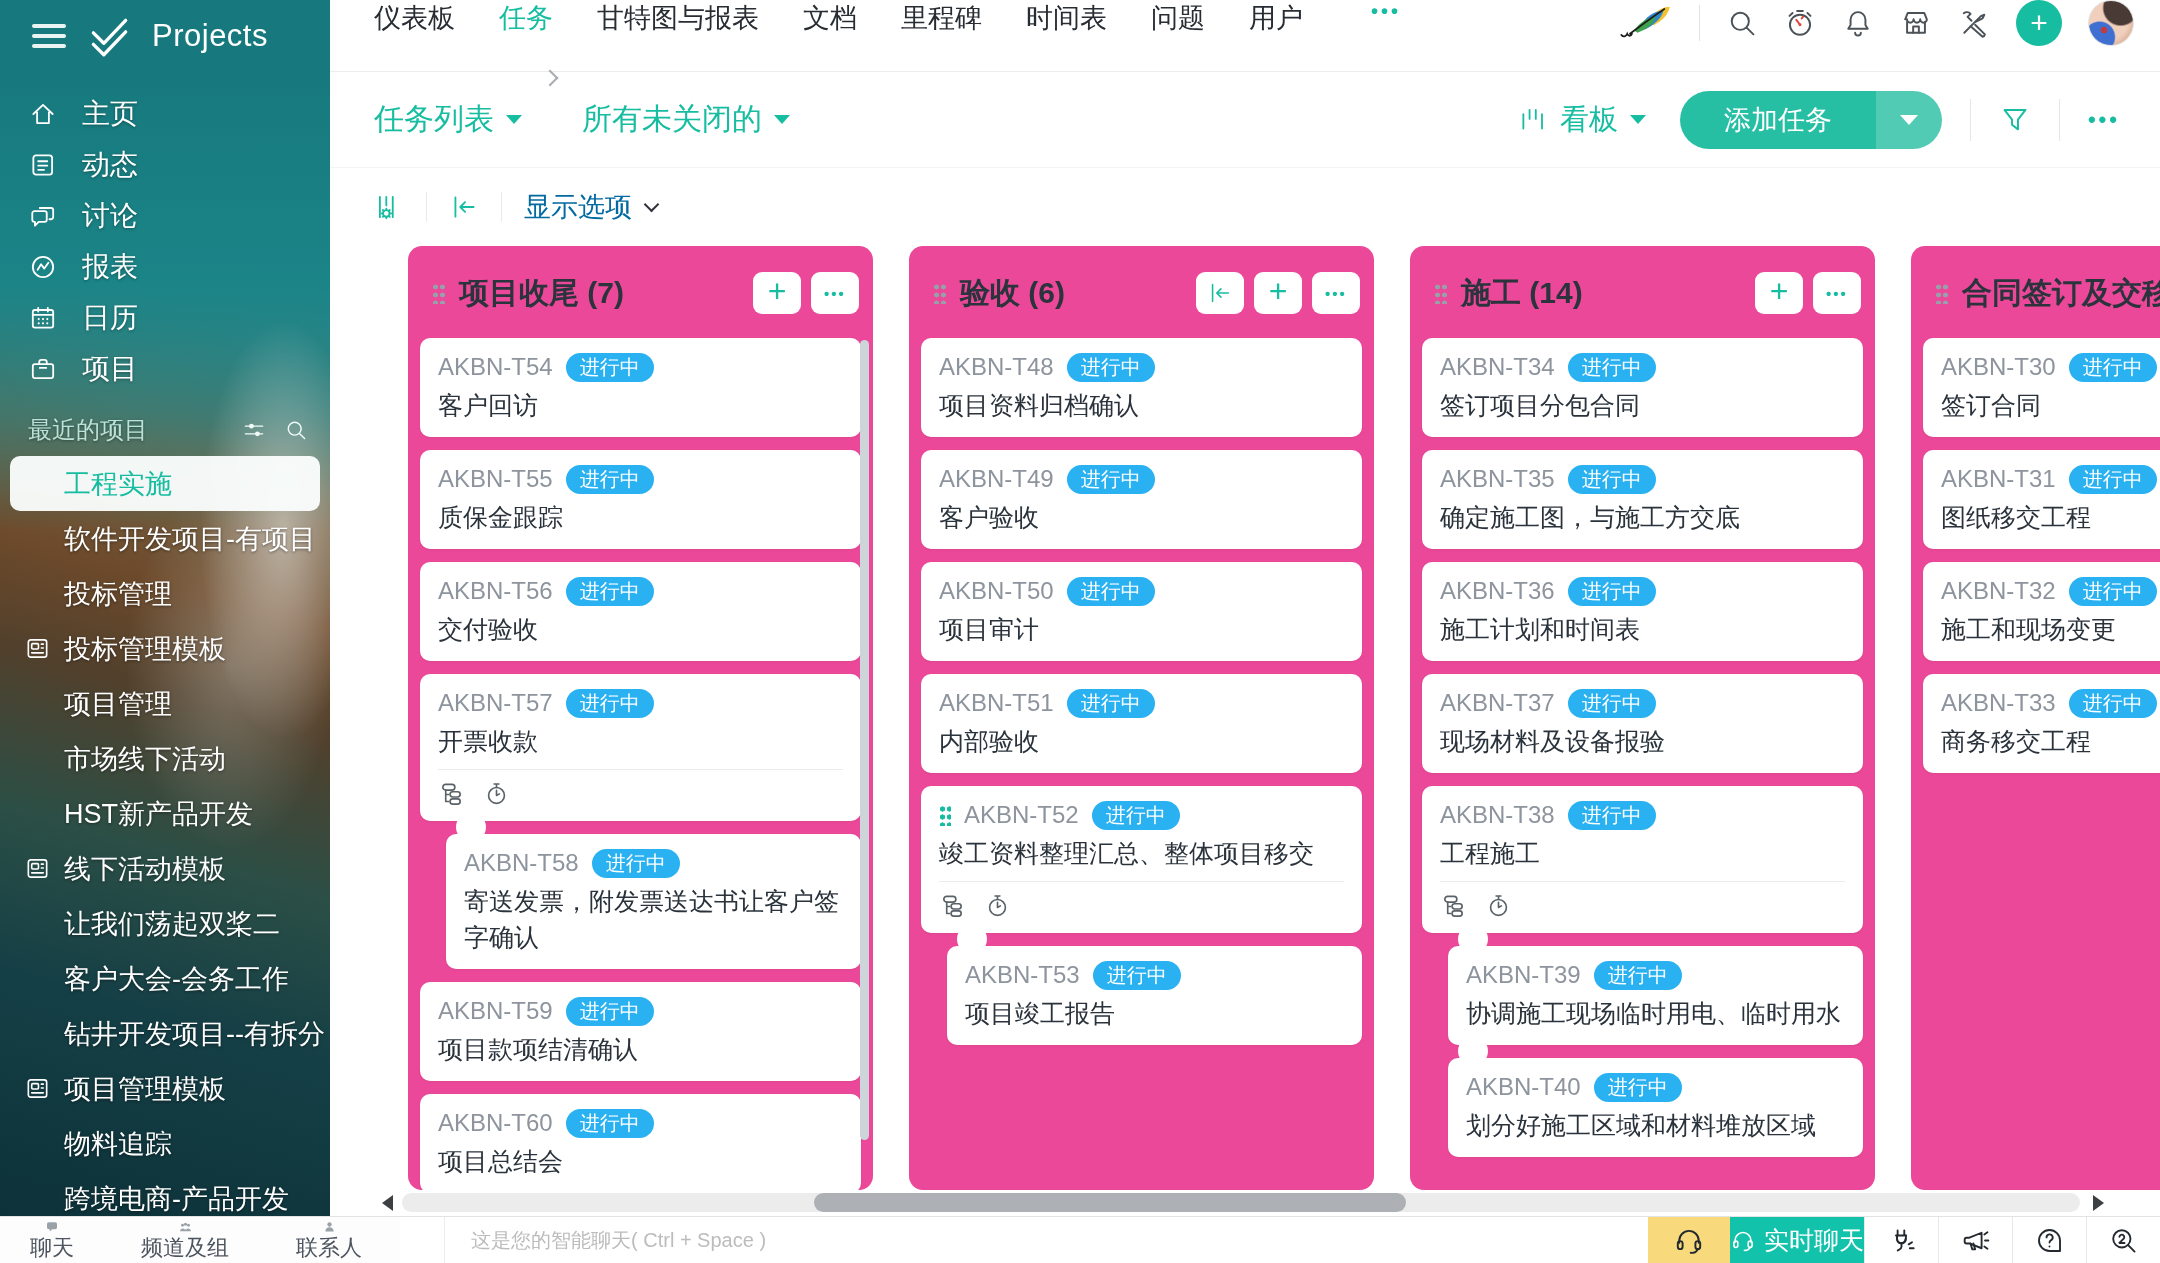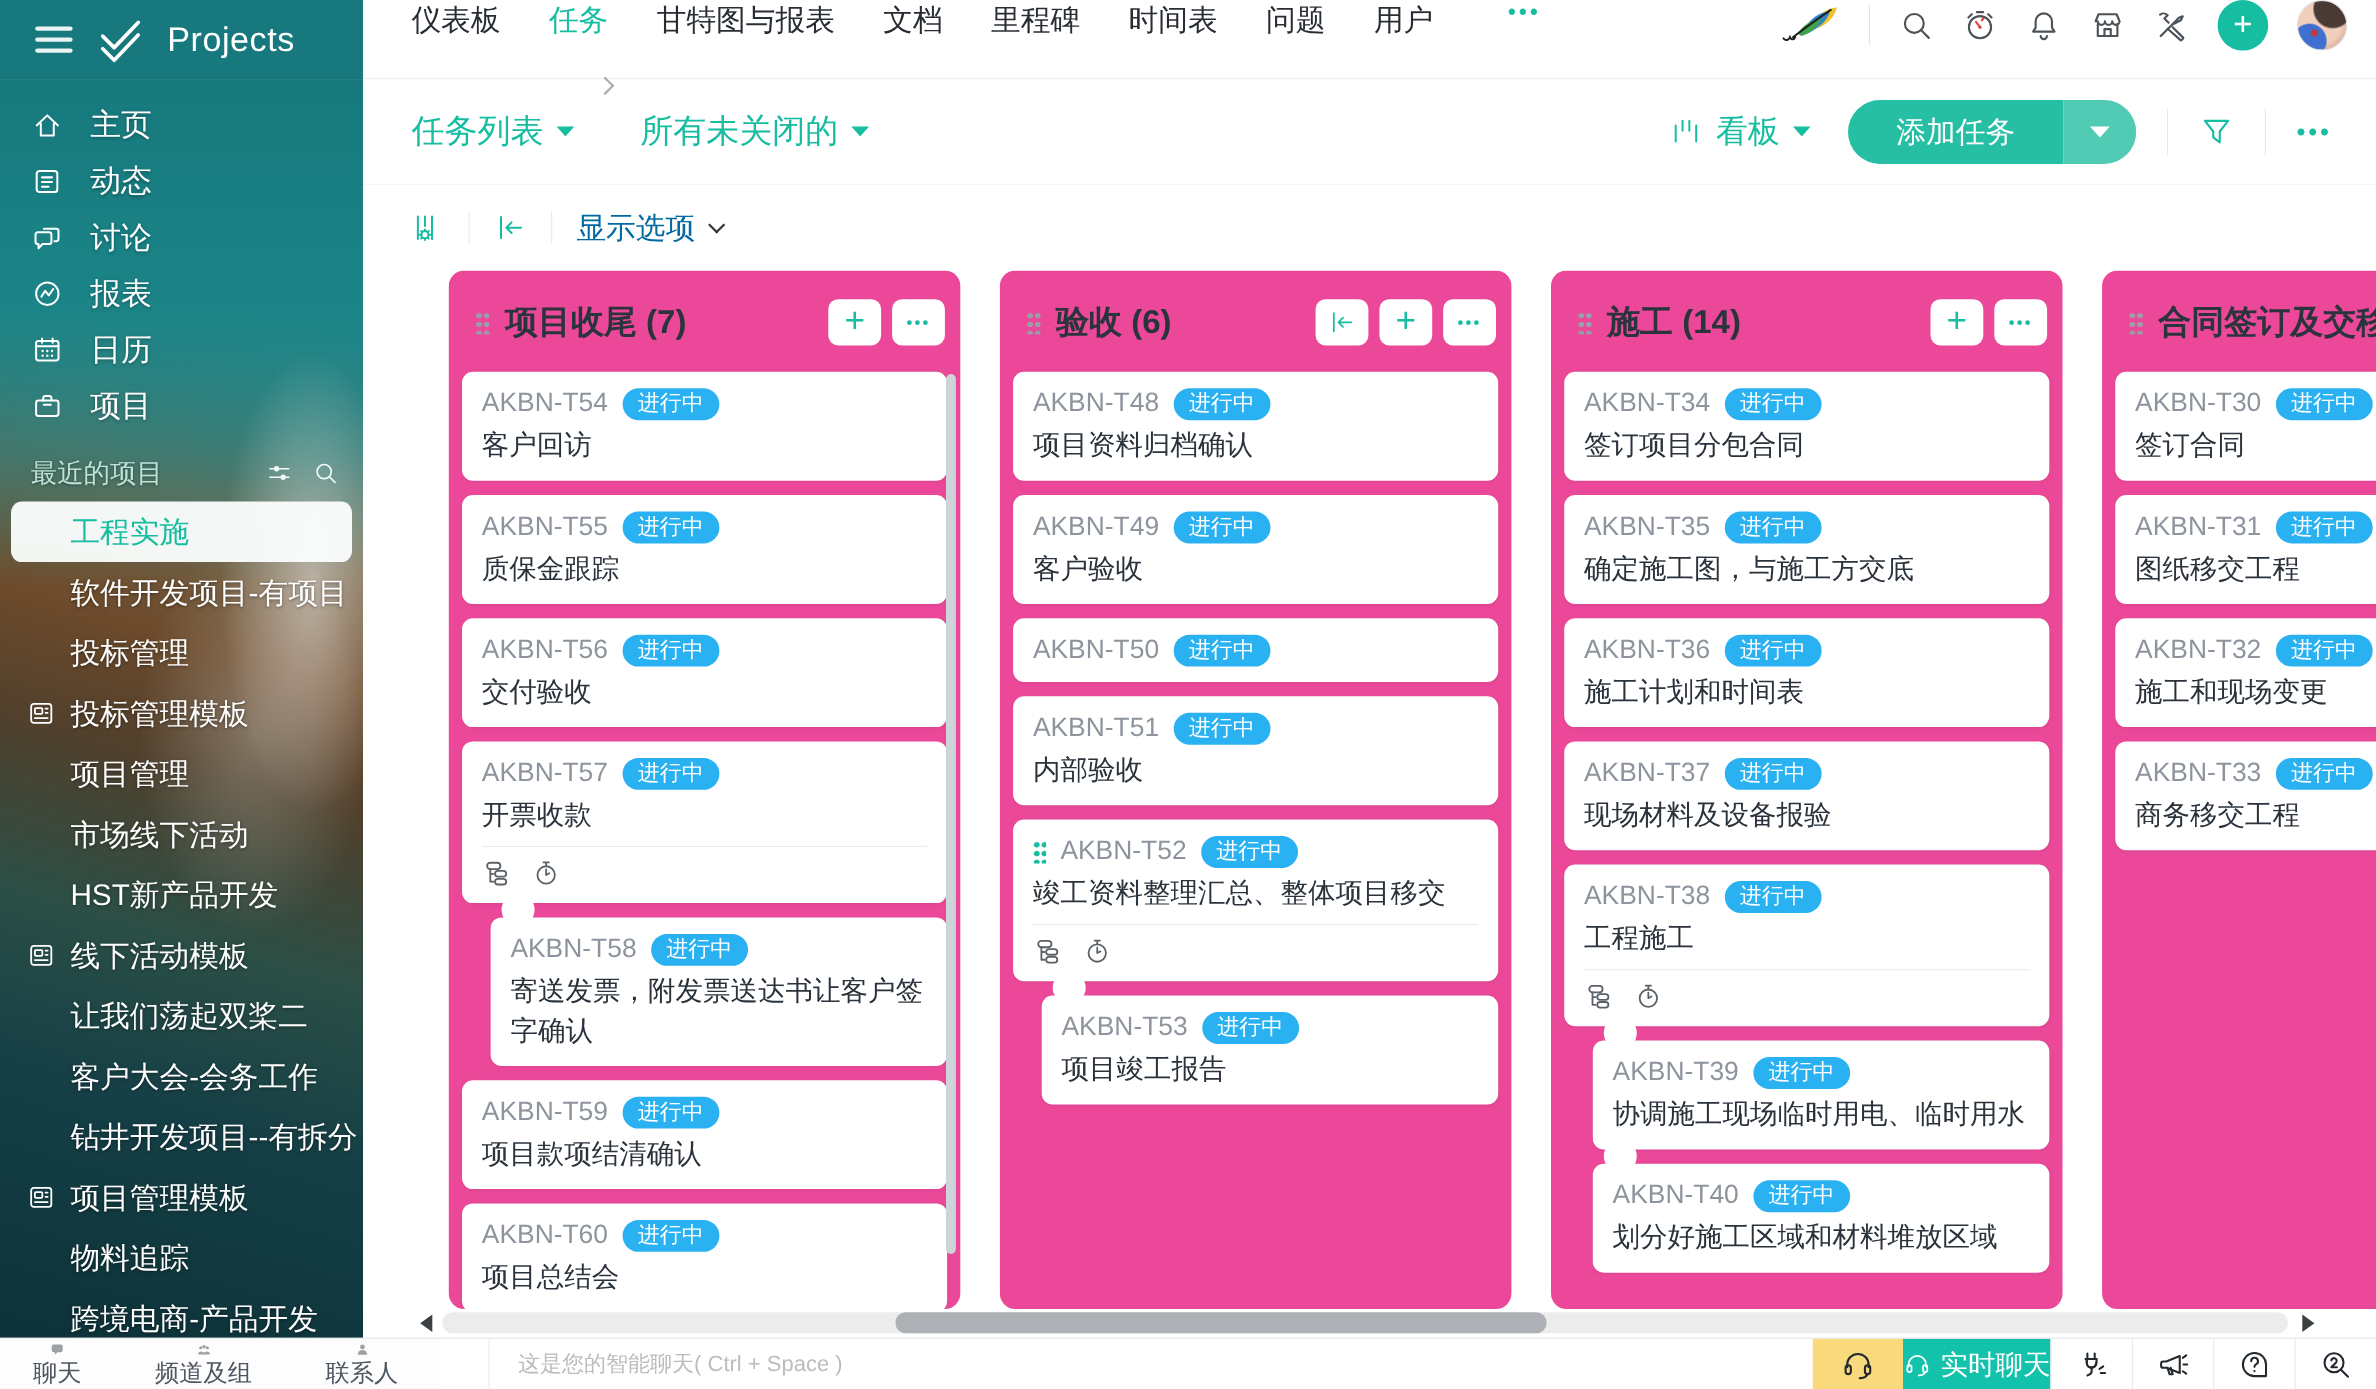--- a/index.html
+++ b/index.html
@@ -617,20 +617,21 @@
     <div class="card-title">客户验收</div>
 
   </div>
 
   <div class="card">
     <div class="card-top">
 
       <span class="card-id">AKBN-T50</span>
       <span class="card-badge">进行中</span>
     </div>
+    <div class="card-title">项目审计</div>
 
   </div>
 
   <div class="card">
     <div class="card-top">
 
       <span class="card-id">AKBN-T51</span>
       <span class="card-badge">进行中</span>
     </div>
     <div class="card-title">内部验收</div>

